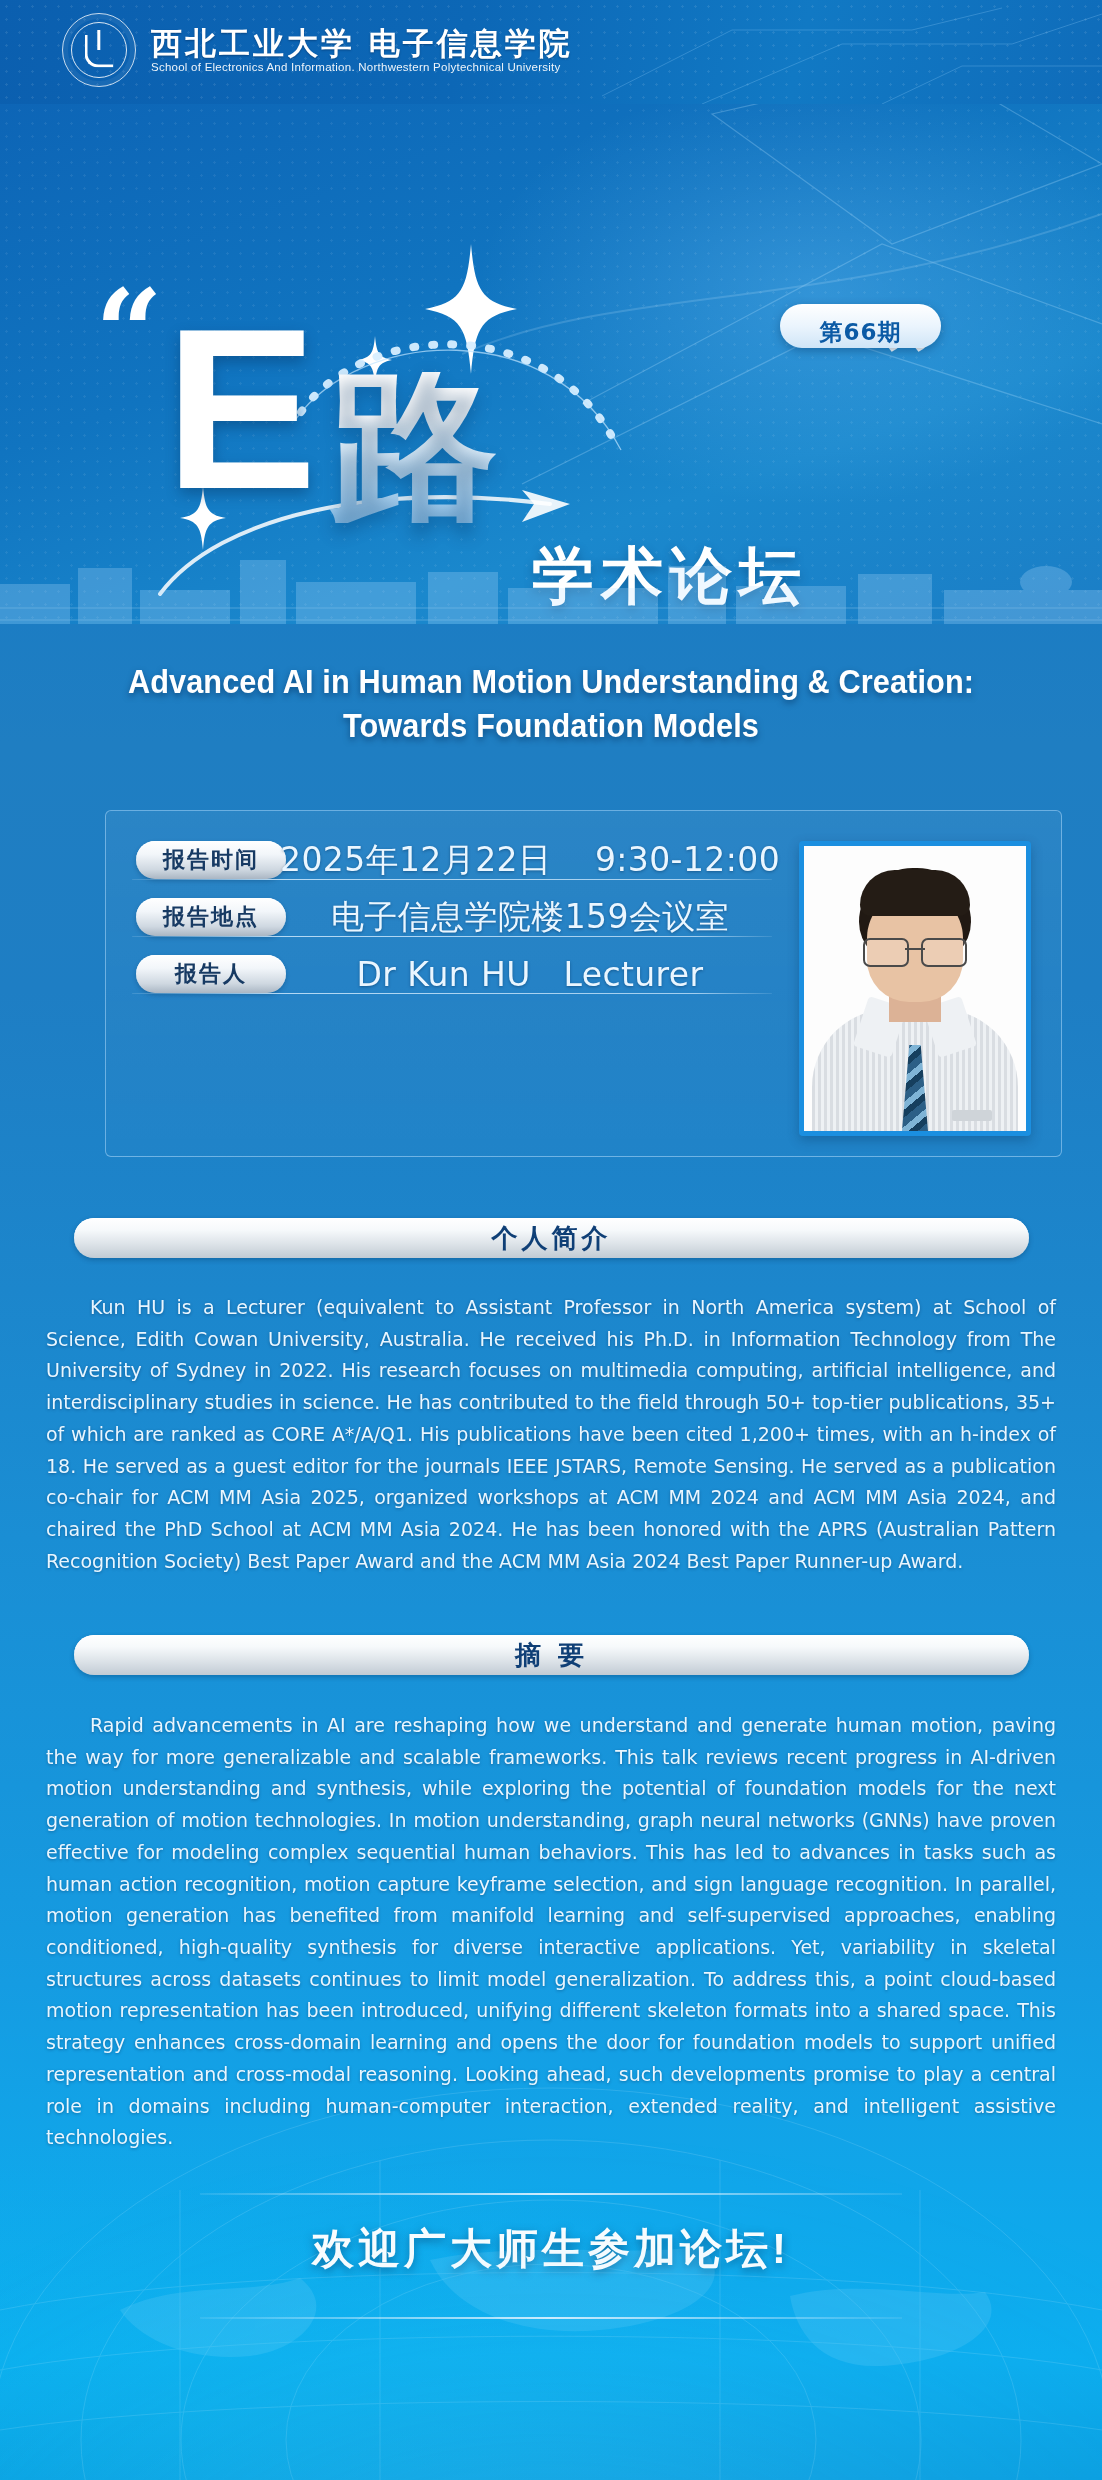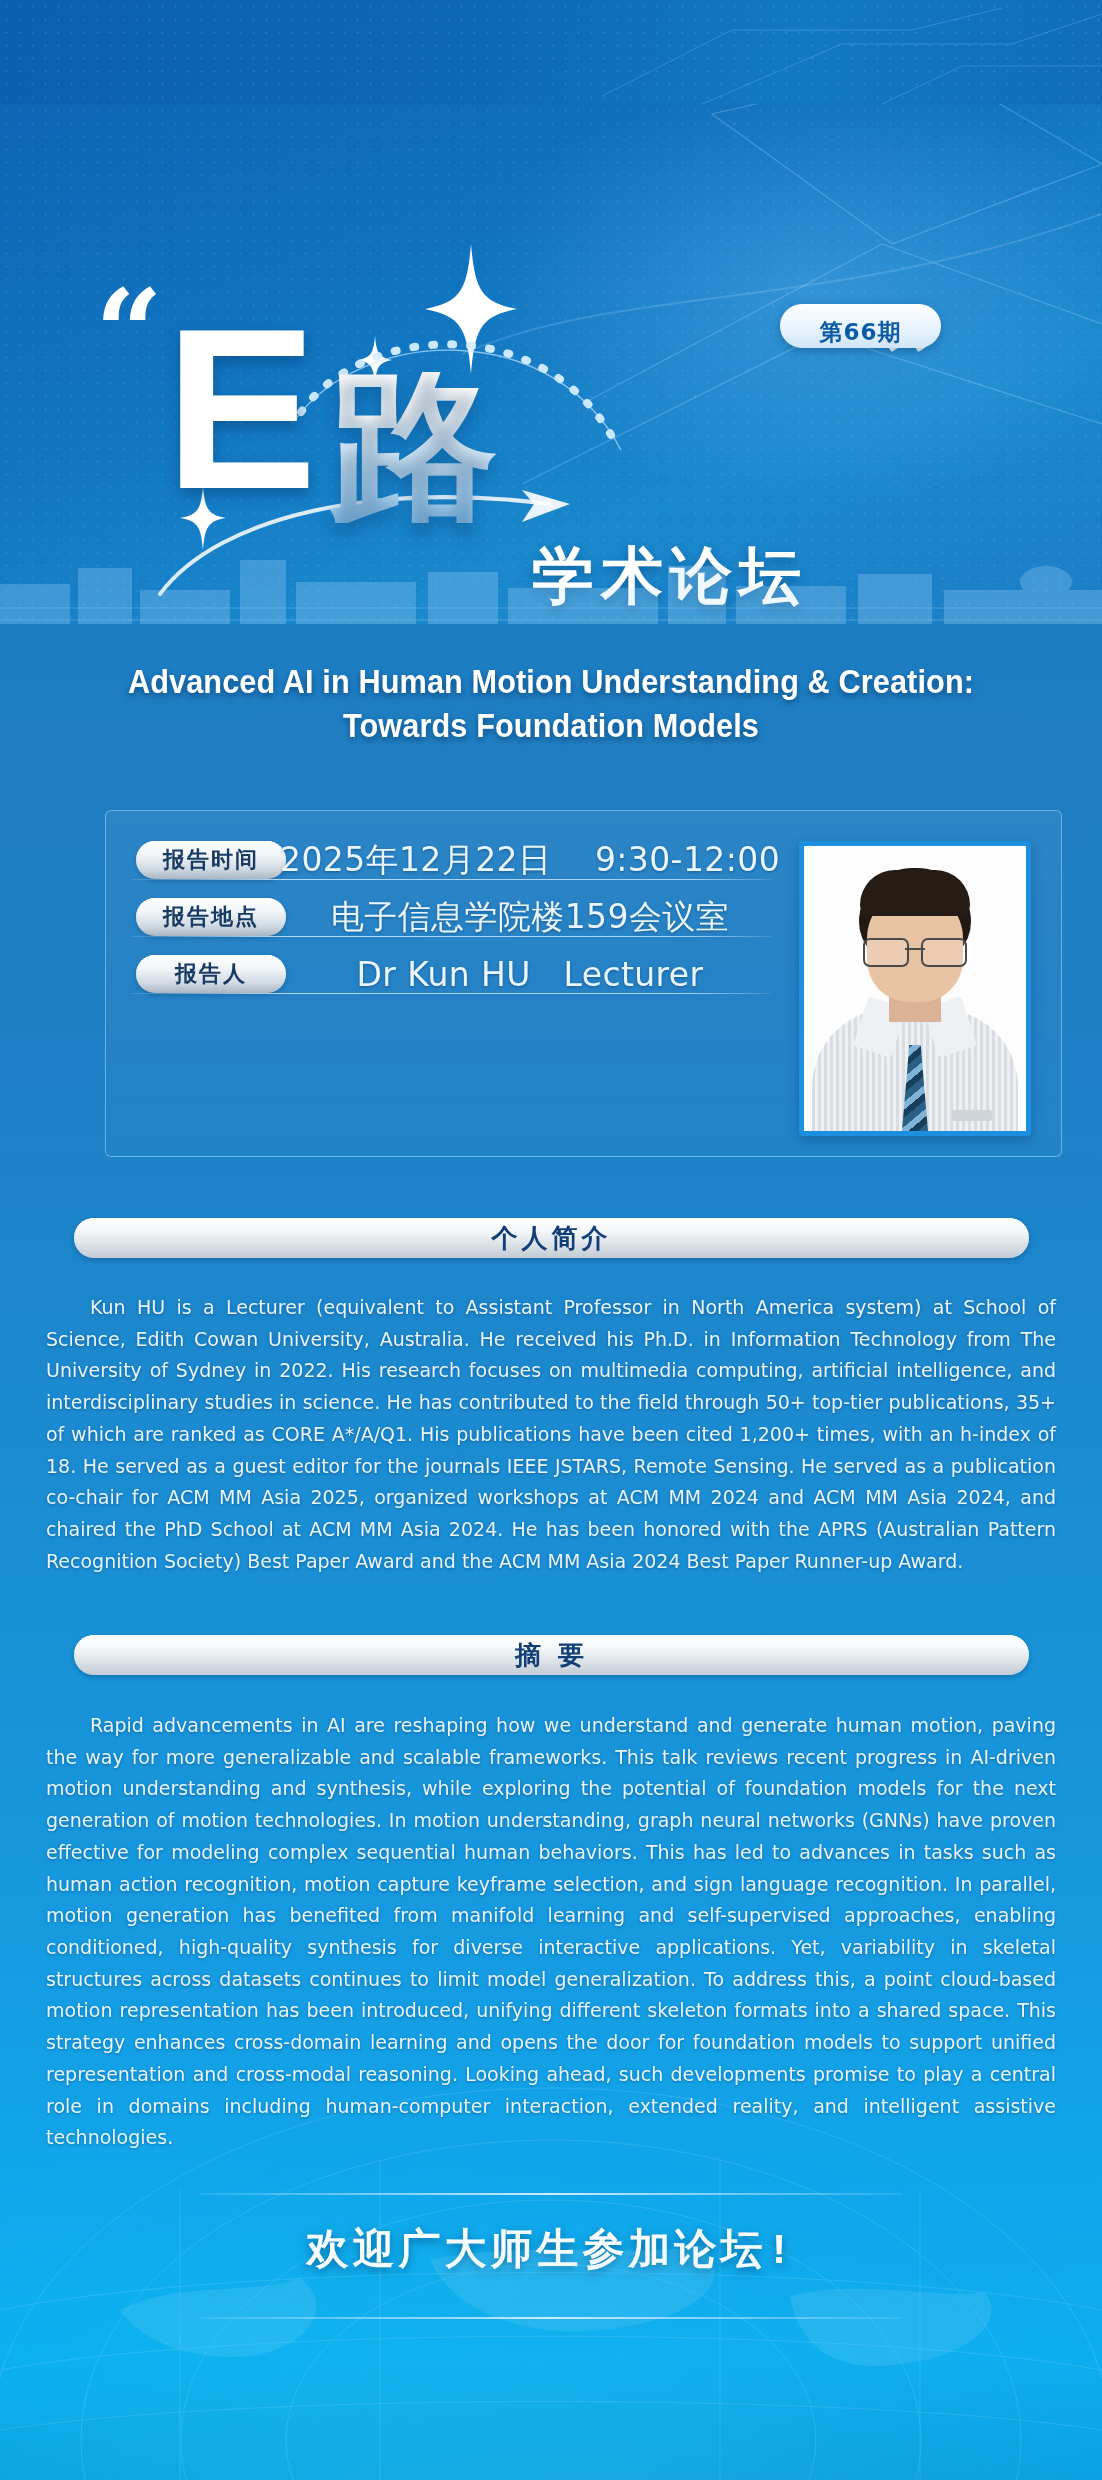--- a/index.html
+++ b/index.html
@@ -256,21 +256,21 @@
   }
 
   
   .welcome-wrap{position:absolute;left:0;right:0;top:2185px;height:140px;}
   .wl{position:absolute;height:1.8px;left:200px;right:200px;
     background:linear-gradient(90deg,rgba(224,242,255,.1),rgba(224,242,255,.95),rgba(224,242,255,.1));}
   .wl.top{top:8px;} .wl.bot{top:132px;}
   .welcome{
     position:absolute;left:0;right:0;top:36px;text-align:center;
     color:#fff;font-size:42px;font-weight:700;letter-spacing:4px;
-    font-family:Liberation Mono, monospace;
+    font-family:Liberation Sans, sans-serif;
     text-shadow:0 3px 9px rgba(2,42,84,.5);
   }
   .globe{
     position:absolute;left:0;right:0;bottom:0;height:470px;
     opacity:.38;pointer-events:none;
   }
 </style>
 </head>
 <body>
 
@@ -278,20 +278,29 @@
 
   <div class="header">
     <div class="dots"></div>
     <svg class="tex-lines" style="right:0;top:0;width:520px;height:104px;" viewBox="0 0 520 104">
       <g stroke="#9ed6ff" stroke-width="1" fill="none" opacity=".5">
         <path d="M20 96 L150 30 L330 30 L420 8"></path>
         <path d="M120 104 L260 44 L430 44 L520 14"></path>
         <path d="M300 104 L380 66 L520 66"></path>
       </g>
     </svg>
+    <div class="hdr-inner">
+      <div class="seal">
+        <div class="tick"></div>
+      </div>
+      <div class="hdr-txt">
+        <div class="univ-cn">西北工业大学 电子信息学院</div>
+        <div class="univ-en">School of Electronics And Information. Northwestern Polytechnical University</div>
+      </div>
+    </div>
   </div>
 
   <div class="hero">
     <div class="dots"></div>
 
     <svg class="tex-lines" style="right:0;top:0;width:640px;height:420px;" viewBox="0 0 640 420">
       <g stroke="#b6e2ff" stroke-width="1.2" fill="none" opacity=".55">
         <path d="M250 10 L470 -40 L640 60 L430 140 Z"></path>
         <path d="M120 300 L420 140 L640 220"></path>
         <path d="M60 380 L360 230 L640 320"></path>

